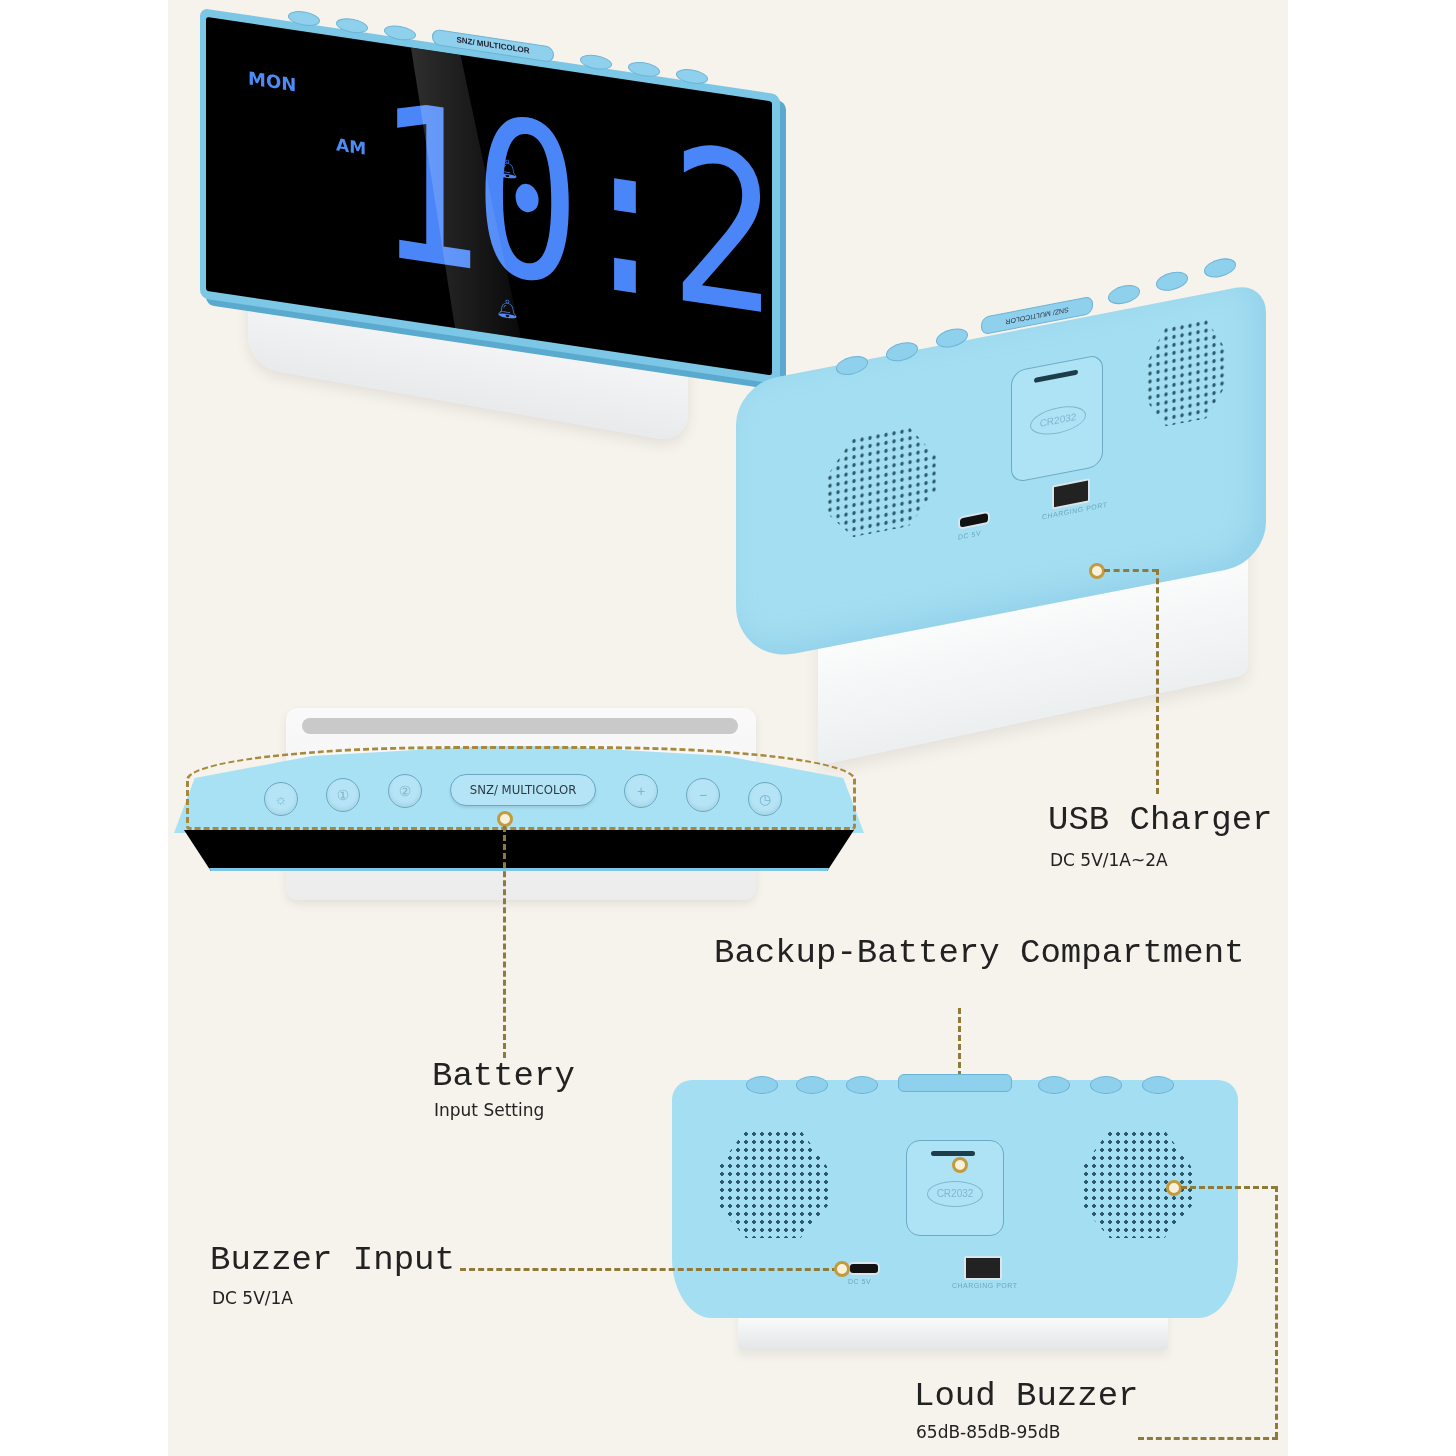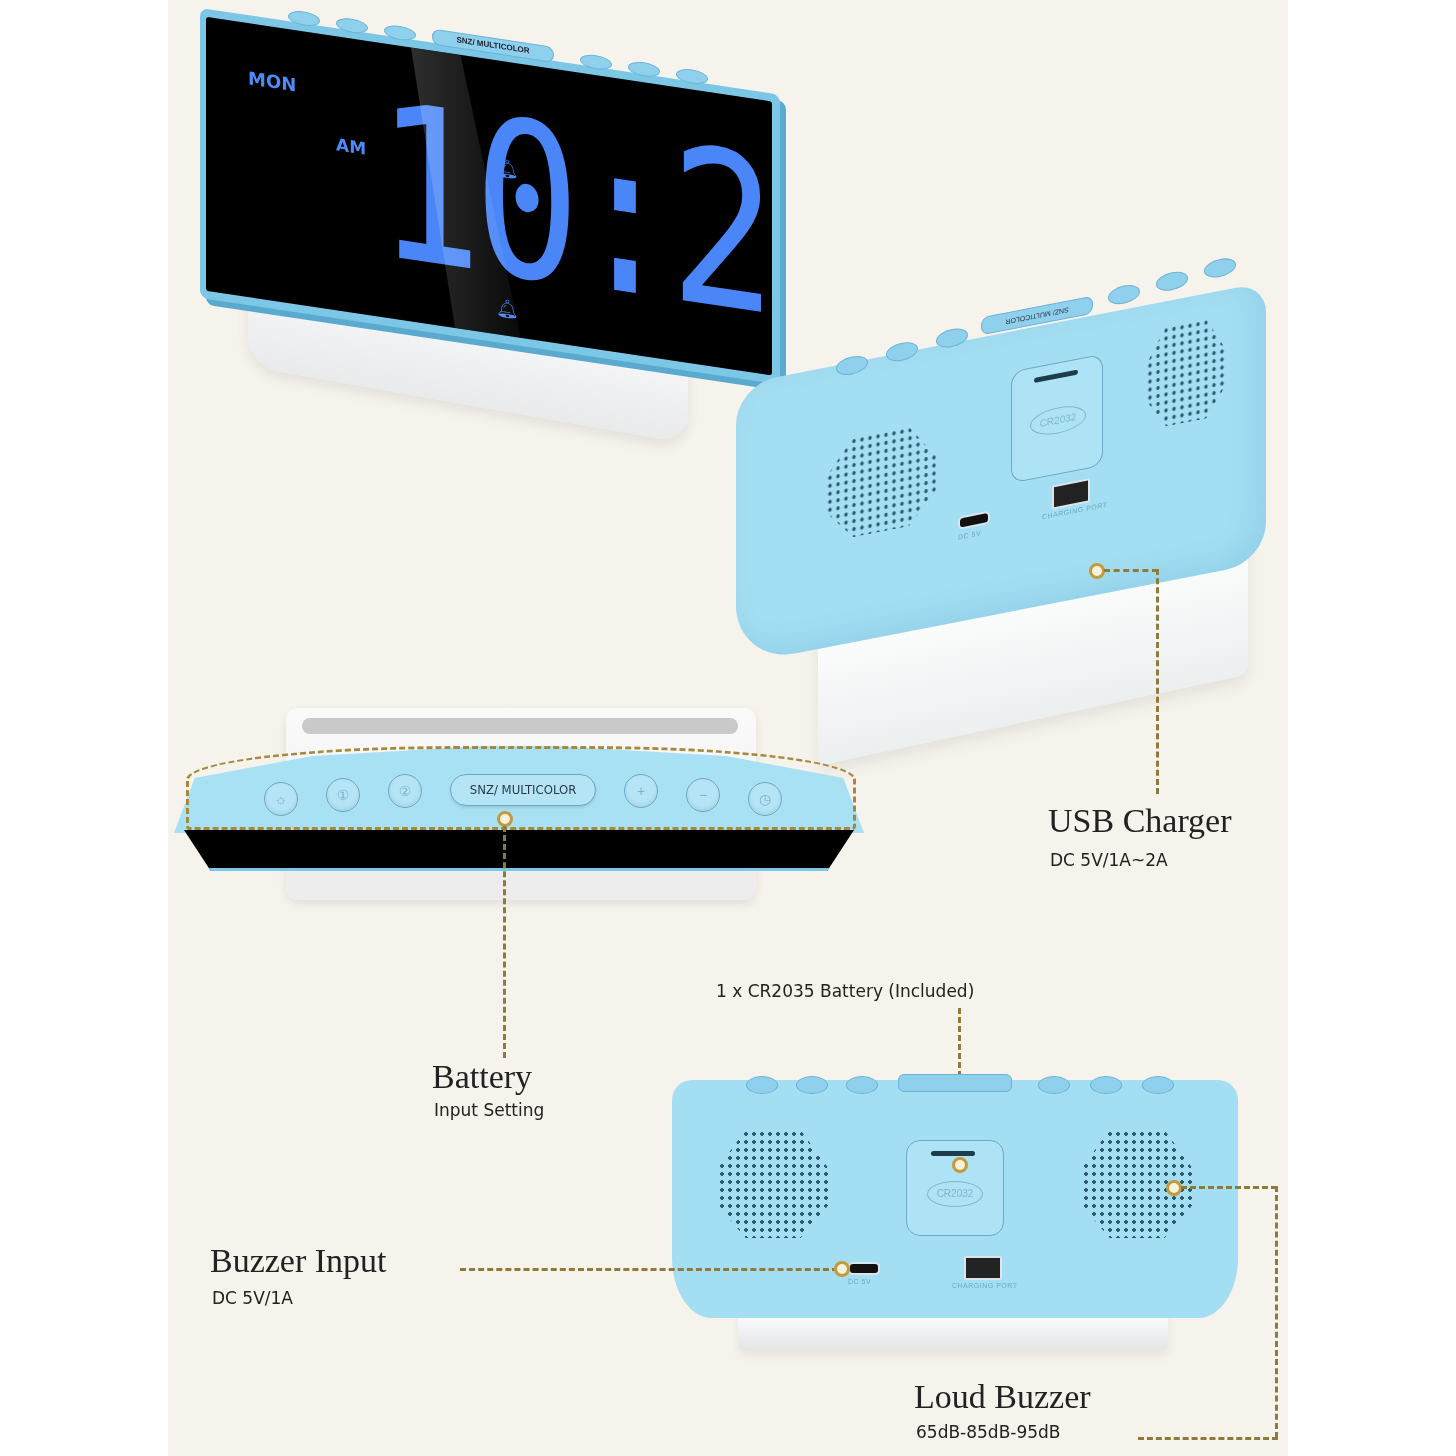--- a/index.html
+++ b/index.html
@@ -2,21 +2,21 @@
 <html><head>
 <meta charset="utf-8">
 <style>
   html, body { margin:0; padding:0; }
   body { width:1456px; height:1456px; background:#ffffff; position:relative; overflow:hidden;
          font-family:"Liberation Sans", sans-serif; }
   .panel { position:absolute; left:168px; top:0; width:1120px; height:1456px; background:#f6f2ec; overflow:hidden; }
   .abs { position:absolute; }
   .title { position:absolute; left:650px; top:22px; font-family:"DejaVu Sans", sans-serif; font-weight:bold;
            font-size:80px; letter-spacing:1px; color:#c08a22; line-height:1; }
-  .lbl-h { font-family:Liberation Serif, serif; font-size:34px; color:#222; line-height:1.1; white-space:nowrap; }
+  .lbl-h { font-family:Liberation Mono, monospace; font-size:34px; color:#222; line-height:1.1; white-space:nowrap; }
   .lbl-s { font-family:"DejaVu Sans", sans-serif; font-size:17px; color:#222; line-height:1.2; white-space:nowrap; }
   .dash-h { position:absolute; height:0; border-top:3px dashed #8f7a3a; }
   .dash-v { position:absolute; width:0; border-left:3px dashed #8f7a3a; }
   .dot { position:absolute; width:10px; height:10px; border-radius:50%; background:#f8f1dc; border:3px solid #c39a3e; }
 
   
   .c1-base { left:80px; top:265px; width:440px; height:140px; background:linear-gradient(#ffffff,#e9eaec);
              border-radius:20px 20px 30px 30px; transform:skewY(10deg); box-shadow:0 6px 14px rgba(0,0,0,.08); }
   .c1-body { left:32px; top:8px; width:580px; height:290px; background:#7cc6e6; border-radius:8px;
              transform:skewY(8.5deg); transform-origin:left top; box-shadow:6px 6px 0 #5aa9cf; }
@@ -135,21 +135,21 @@
     <div class="round-btn" style="left:450px;top:36px"><span>+</span></div>
     <div class="round-btn" style="left:512px;top:40px"><span>−</span></div>
     <div class="round-btn" style="left:574px;top:44px"><span>◷</span></div>
   </div>
 
   <div class="dot" style="left:329px;top:811px"></div>
   <div class="dash-v" style="left:335px;top:826px;height:232px"></div>
   <div class="abs lbl-h" style="left:264px;top:1058px">Battery</div>
   <div class="abs lbl-s" style="left:266px;top:1100px">Input Setting</div>
 
-  <div class="abs lbl-s" style="left:548px;top:981px">1 x CR2035 Battery (Included)</div>
+  <div class="abs lbl-h" style="left:546px;top:935px">Backup-Battery Compartment</div>
   <div class="dash-v" style="left:790px;top:1008px;height:150px"></div>
 
   <div class="abs c4-base"></div>
   <div class="abs c4-body">
     <div class="back-btn" style="left:74px;top:-4px"></div>
     <div class="back-btn" style="left:124px;top:-4px"></div>
     <div class="back-btn" style="left:174px;top:-4px"></div>
     <div class="back-btn" style="left:226px;top:-6px;width:112px;border-radius:6px"></div>
     <div class="back-btn" style="left:366px;top:-4px"></div>
     <div class="back-btn" style="left:418px;top:-4px"></div>

